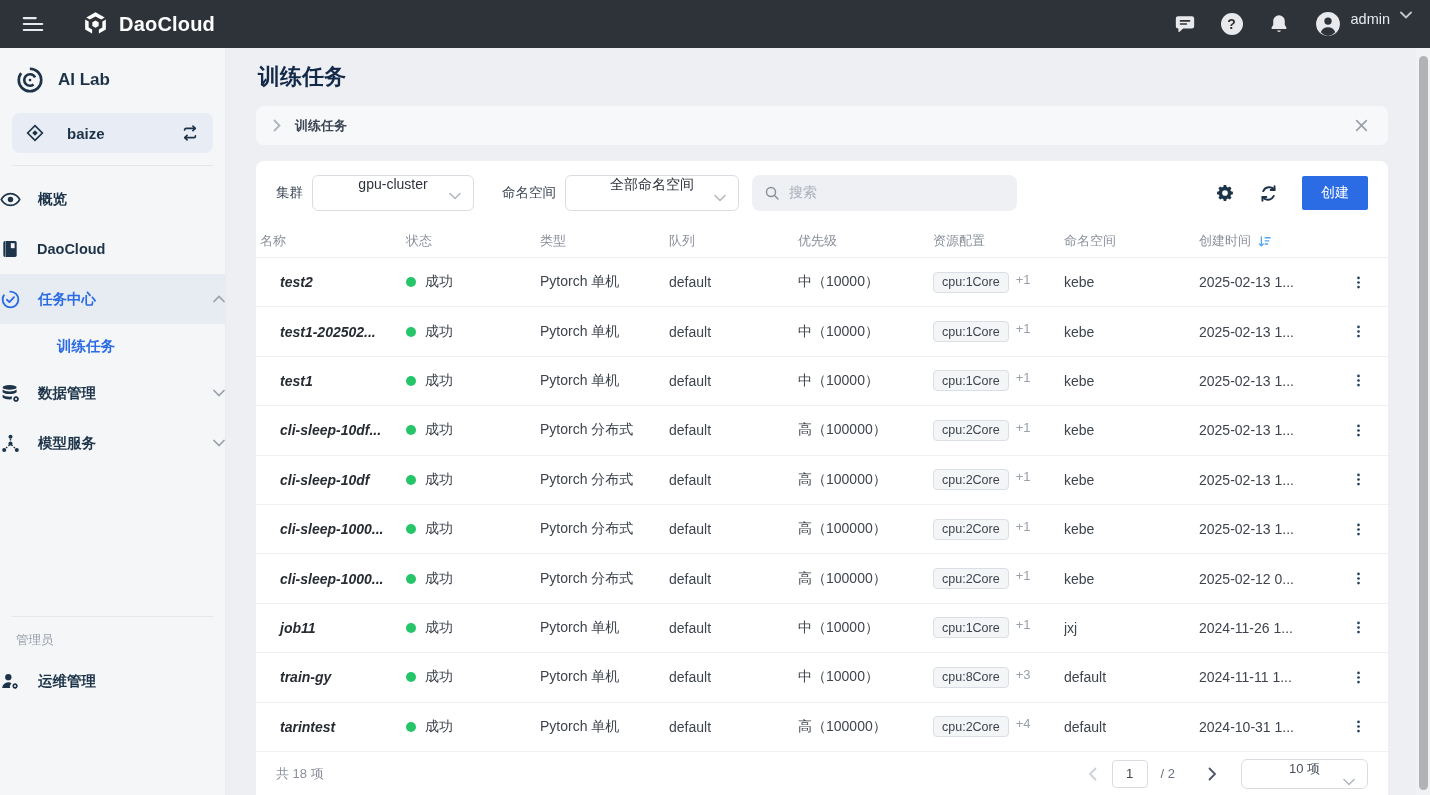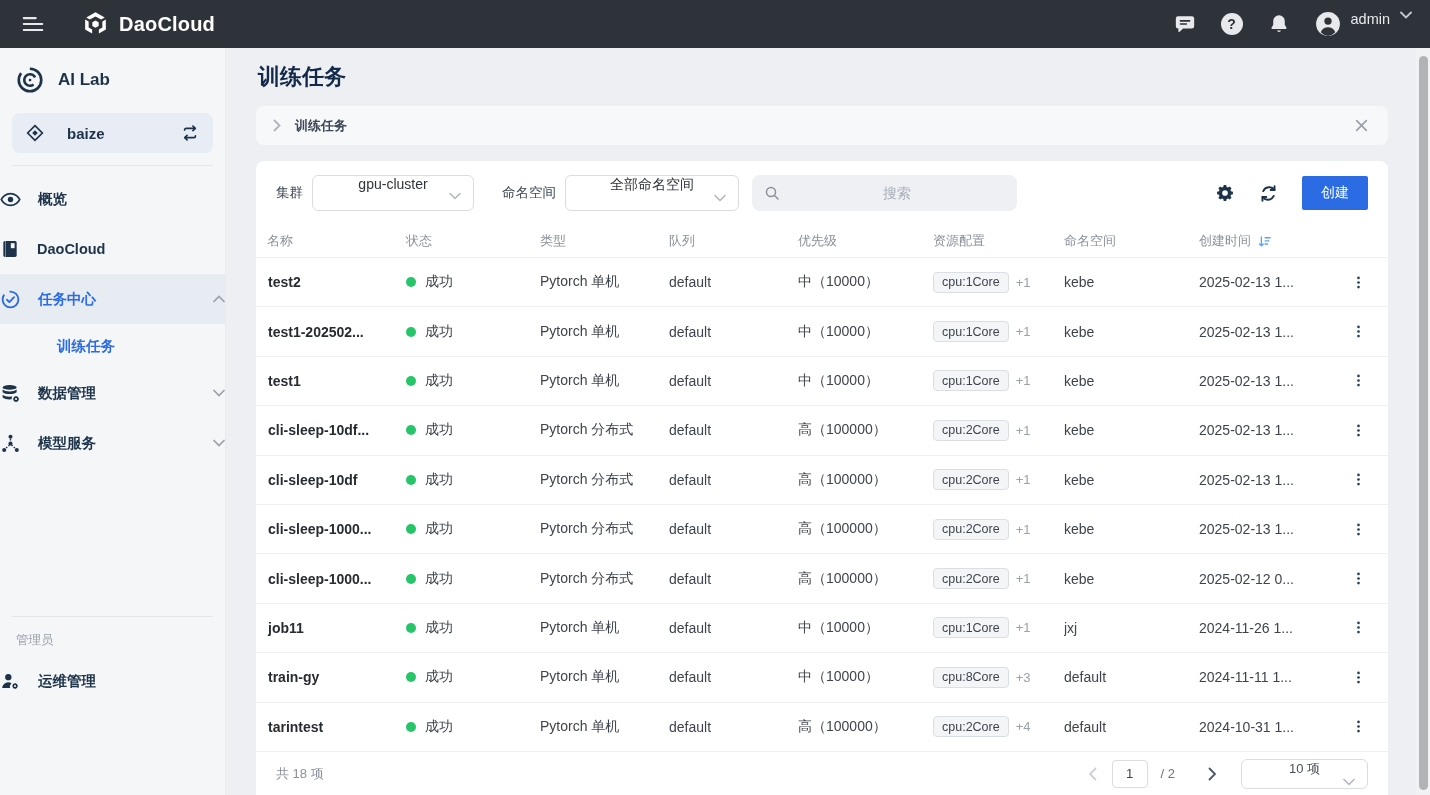--- a/index.html
+++ b/index.html
@@ -84,47 +84,47 @@
   .select .sel-text { font-size:14px; color:#2e333b; }
   .select .chev { margin-left:auto; }
   .sel-cluster { width:162px; margin-right:28px; }
   .sel-namespace { width:174px; margin-right:13px; }
   .searchbox {
     width:265px; height:36px; background:#eef0f4; border-radius:8px;
     display:flex; align-items:center; gap:9px; padding:0 12px;
   }
   .searchbox input {
     border:none; outline:none; background:transparent; flex:1;
-    font-size:14px; color:#2e333b; font-family:Liberation Sans, sans-serif;text-align:center;
+    font-size:14px; color:#2e333b; font-family:Liberation Serif, serif;
   }
   .searchbox input::placeholder { color:#a9afb9; }
   .fb-right { margin-left:auto; display:flex; align-items:center; gap:23px; }
   .icon-btn { background:none; border:none; cursor:pointer; padding:0; }
   .btn-create {
     height:34px; padding:0 19px; background:#2b6ce4; color:#fff; border:none;
     border-radius:2px; font-size:14px; cursor:pointer; font-family:"Liberation Sans",sans-serif;
   }
 
   
   .grid {
     display:grid;
     grid-template-columns:150px 134px 129px 129px 135px 131px 135px 1fr 60px;
     align-items:center;
   }
   .t-head { height:32px; color:#8a909b; font-size:13px; flex:none; }
   .t-head .hcell { padding-left:0; display:flex; align-items:center; gap:6px; }
-  .t-head .hcell:first-child { padding-left:11px;text-align:center; }
+  .t-head .hcell:first-child { padding-left:4px;text-align:center; }
   .t-body { flex:1; }
   .t-row { height:49.4px; border-top:1px solid #eef0f3; cursor:pointer; }
   .cell { font-size:14px; color:#3e444d; white-space:nowrap; overflow:hidden; }
-  .cell:first-child { padding-left:12px; }
+  .cell:first-child { padding-left:24px;font-style:italic; }
   .cell.name { font-weight:700; color:#272c33; }
   .cell.status { display:flex; align-items:center; gap:9px; }
   .dot { width:10px; height:10px; border-radius:50%; background:#27c56a; flex:none; }
-  .cell.resource { display:flex; align-items:center; gap:7px; }
+  .cell.resource { display:flex; gap:7px; }
   .pill {
     border:1px solid #dadfe5; background:#f3f5f7; border-radius:4px;
     padding:2.5px 8px; font-size:12.5px; color:#3e444d;
   }
   .plus { color:#9aa1aa; font-size:13px; }
   .cell.actions { display:flex; justify-content:center; overflow:visible; }
   .kebab { background:none; border:none; cursor:pointer; padding:4px; }
 
   
   .t-foot {

